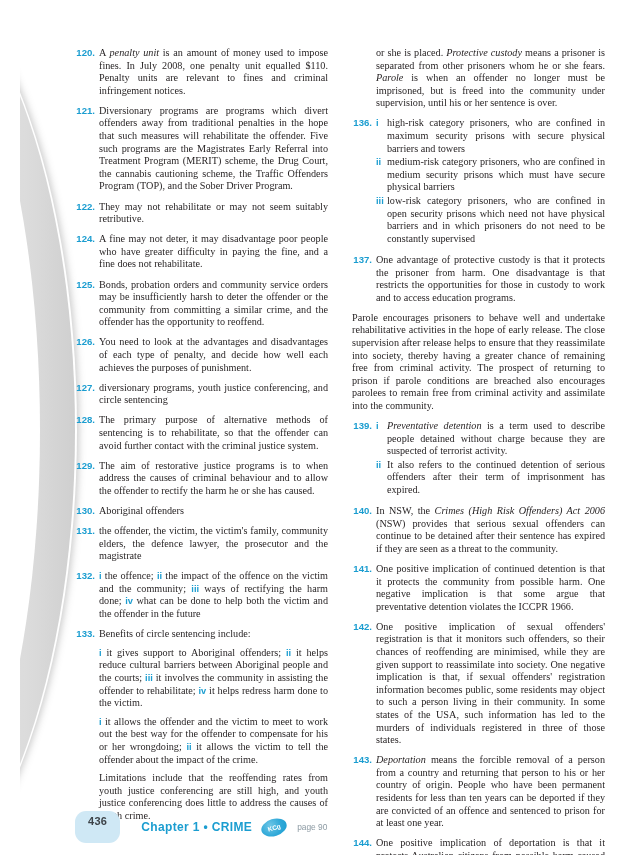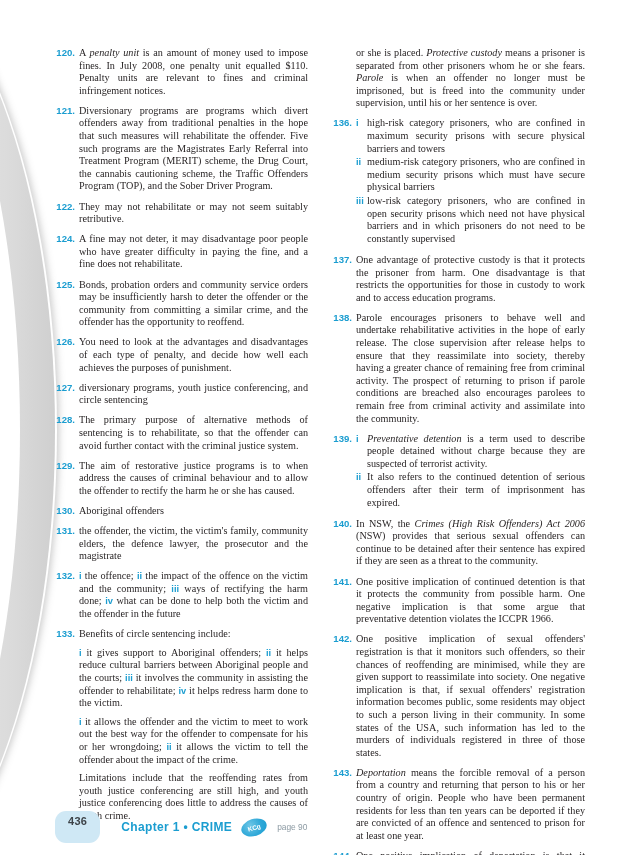--- a/index.html
+++ b/index.html
@@ -8,20 +8,21 @@
     background: #ffffff;
   }
   #page {
     position: relative;
     width: 586px;
     height: 855px;
     background: #ffffff;
     overflow: hidden;
     font-family: "Liberation Serif", "DejaVu Serif", serif;
     color: #231f20;
+    margin-left: 20px;
   }
 
   
   #curl-shadow {
     position: absolute;
     left: -150px;
     top: -60px;
     width: 205px;
     height: 980px;
     border-radius: 0 100% 100% 0 / 0 50% 50% 0;
@@ -304,21 +305,20 @@
               </div>
             </div>
           </div>
           <div class="item">
             <div class="num">137.</div>
             <div class="body">
               <p class="last">One advantage of protective custody is that it protects the prisoner from harm. One disadvantage is that restricts the opportunities for those in custody to work and to access education programs.</p>
             </div>
           </div>
           <div class="item">
-            <div class="num">138.</div>
             <div class="body">
               <p class="last">Parole encourages prisoners to behave well and undertake rehabilitative activities in the hope of early release. The close supervision after release helps to ensure that they reassimilate into society, thereby having a greater chance of remaining free from criminal activity. The prospect of returning to prison if parole conditions are breached also encourages parolees to remain free from criminal activity and assimilate into the community.</p>
             </div>
           </div>
           <div class="item">
             <div class="num">139.</div>
             <div class="body">
               <div class="rlist">
                 <div class="rrow">
                   <div class="rmark">i</div>

